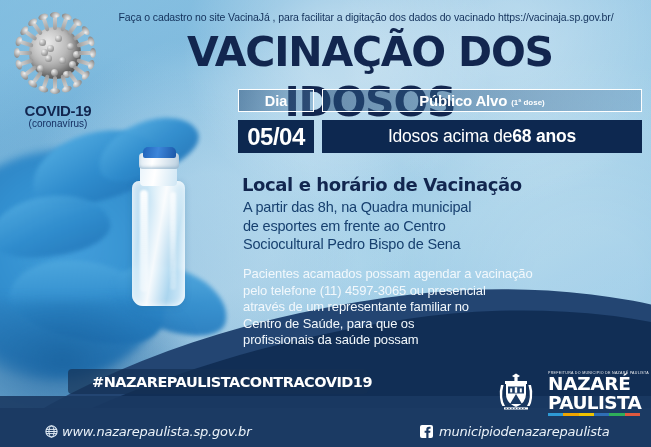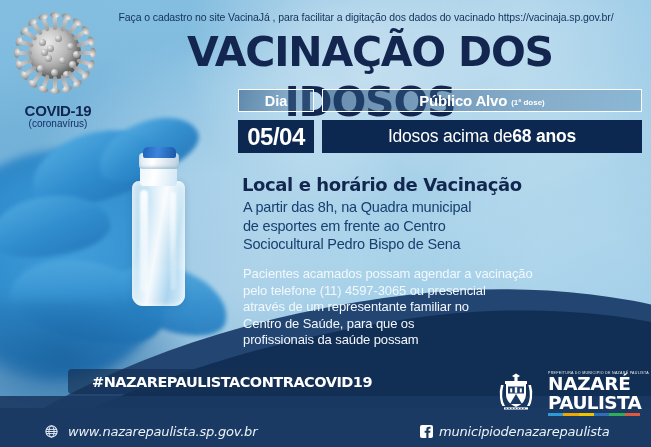--- a/index.html
+++ b/index.html
@@ -214,21 +214,21 @@
     transform:scaleY(1.15); transform-origin:left top; opacity:.92;
   }
   .brand-n1 { font-size:18.5px; font-weight:bold; color:#fff; line-height:18px; letter-spacing:-.3px;
               font-family:"DejaVu Sans","Liberation Sans",sans-serif;}
   .brand-n2 { font-size:18.5px; font-weight:bold; color:#fff; line-height:19px; letter-spacing:-.6px;
               font-family:"DejaVu Sans","Liberation Sans",sans-serif;}
   .brand-bars { position:absolute; left:56px; top:41px; width:92px; height:3px; display:flex; }
   .brand-bars i { flex:1; height:3px; display:block; }
 
   
-  .f-left { position:absolute; left:45px; top:424px; display:flex; align-items:center; gap:10px; }
+  .f-left { position:absolute; left:45px; top:424px; display:flex; align-items:center; gap:4px; }
   .f-right{ position:absolute; left:420px; top:424px; display:flex; align-items:center; gap:6px; }
   .f-left span.txt, .f-right span.txt {
     color:#eaf2f9; font-size:13px; font-style:italic; letter-spacing:-.2px;
     font-family:"DejaVu Sans","Liberation Sans",sans-serif;
   }
   .globe-icon svg, .fb-icon svg { display:block; }
 </style>
 </head>
 <body>
 

